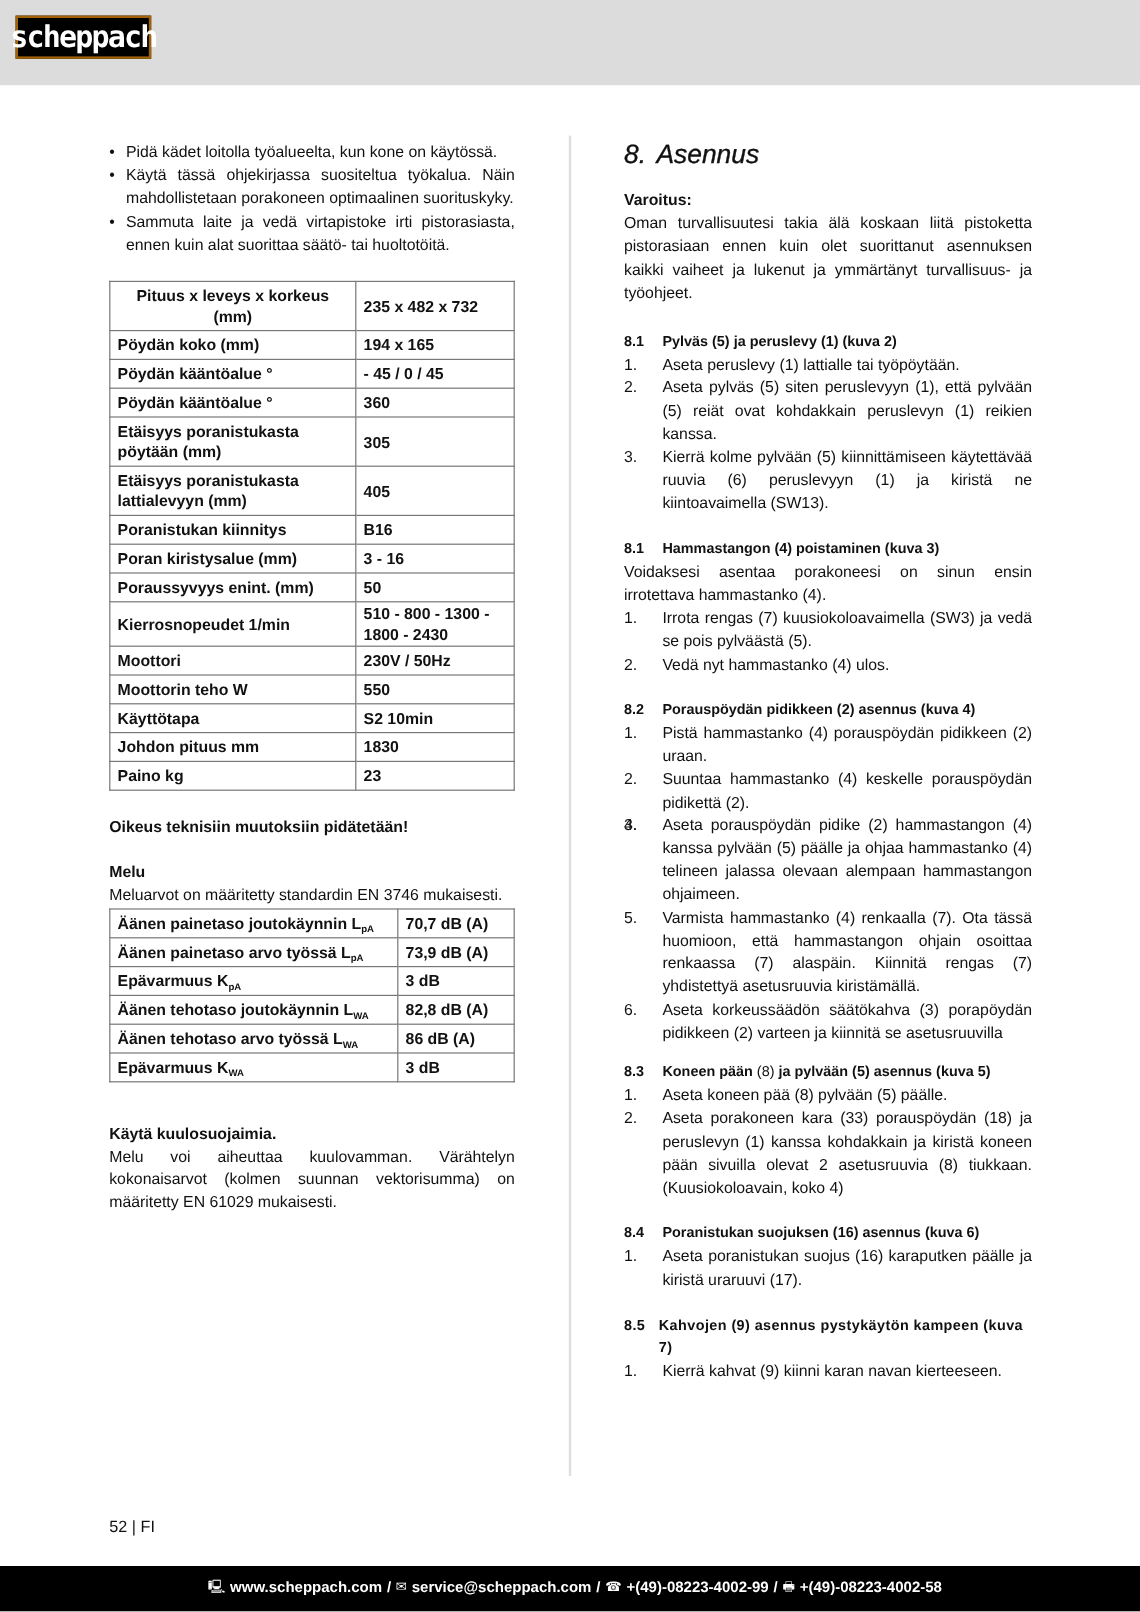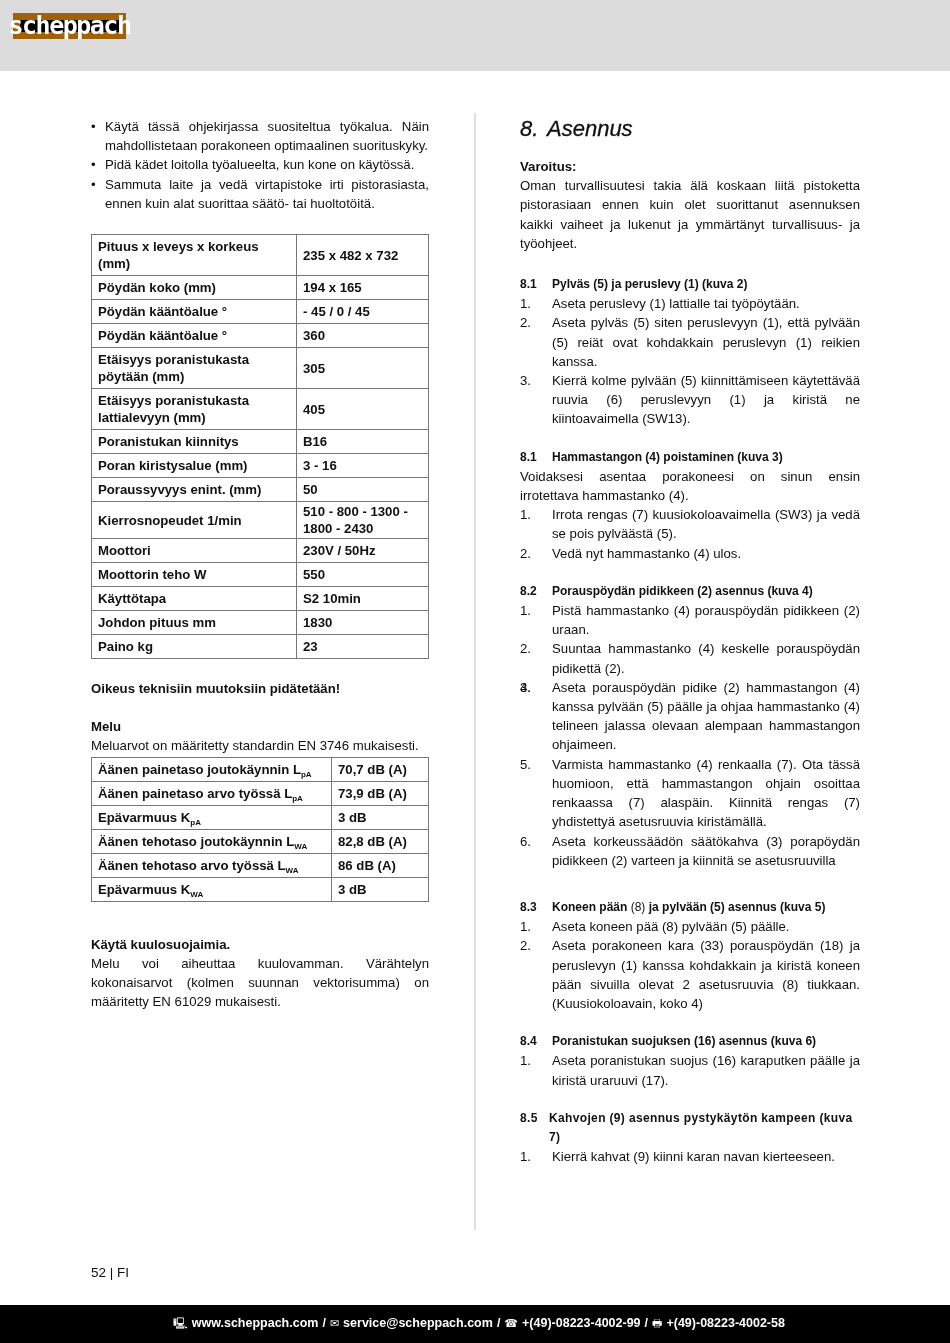--- a/index.html
+++ b/index.html
@@ -1,20 +1,20 @@
 <!DOCTYPE html>
 <html><head>
 <meta charset="utf-8">
 <style>
   * { box-sizing: border-box; margin: 0; padding: 0; }
   html, body { width: 950px; height: 1343px; background: #fff; overflow: hidden; }
   body { position: relative; font-family: "Liberation Sans", sans-serif; color: #111; font-size: 13.2px; line-height: 19.2px; }
 
   .header { position: absolute; left: 0; top: 0; width: 950px; height: 71px; background: #dcdcdc; }
-  .logo { position: absolute; left: 13px; top: 13px; width: 113px; height: 26px; background: #000; border: 7px solid #a16207; color: #fff;
+  .logo { position: absolute; left: 13px; top: 13px; width: 113px; height: 36px; background: #000; border: 2px solid #a16207; color: #fff;
           font-family: "DejaVu Sans Mono", monospace; font-weight: bold; font-size: 25px; letter-spacing: -1.5px; display: flex; align-items: center; justify-content: center; }
 
   .divider { position: absolute; left: 474px; top: 113px; width: 2px; height: 1117px; background: #dedede; }
 
   .col { position: absolute; top: 117px; }
   .col-left { left: 91px; width: 338px; }
   .col-right { left: 520px; width: 340px; }
 
   p, li { text-align: justify; }
   .bullets { list-style: none; }
@@ -46,30 +46,30 @@
 <body>
 
 <div class="header">
   <div class="logo">scheppach</div>
 </div>
 
 <div class="divider"></div>
 
 <div class="col col-left">
   <ul class="bullets">
+    <li>Pidä kädet loitolla työalueelta, kun kone on käytössä.</li>
     <li>Käytä tässä ohjekirjassa suositeltua työkalua. Näin mahdollistetaan porakoneen optimaalinen suorituskyky.</li>
-    <li>Pidä kädet loitolla työalueelta, kun kone on käytössä.</li>
     <li>Sammuta laite ja vedä virtapistoke irti pistorasiasta, ennen kuin alat suorittaa säätö- tai huoltotöitä.</li>
   </ul>
 
 
   <table class="spec" style="margin-top:21px;">
     <tbody id="spec-body">
         <tr>
-          <td class="label" style="width: 205px;">Pituus x leveys x korkeus (mm)</td>
+          <td class="label" style="width: 205px; text-align: center;">Pituus x leveys x korkeus (mm)</td>
           <td class="value">235 x 482 x 732</td>
         </tr>
         <tr>
           <td class="label" style="width: 205px; margin-left: 46px;">Pöydän koko (mm)</td>
           <td class="value">194 x 165</td>
         </tr>
         <tr>
           <td class="label" style="width: 205px;">Pöydän kääntöalue °</td>
           <td class="value">- 45 / 0 / 45</td>
         </tr>
@@ -192,21 +192,21 @@
         <h3><span class="num">8.2</span><span>Porauspöydän pidikkeen (2) asennus (kuva 4)</span></h3>
         <ol class="steps">
           <li><span class="n">1.</span><span>Pistä hammastanko (4) porauspöydän pidikkeen (2) uraan.</span></li>
           <li><span class="n">2.</span><span>Suuntaa hammastanko (4) keskelle porauspöydän pidikettä (2).</span></li>
           <li><span class="n">3.</span></li>
           <li><span class="n">4.</span><span>Aseta porauspöydän pidike (2) hammastangon (4) kanssa pylvään (5) päälle ja ohjaa hammastanko (4) telineen jalassa olevaan alempaan hammastangon ohjaimeen.</span></li>
           <li><span class="n">5.</span><span>Varmista hammastanko (4) renkaalla (7). Ota tässä huomioon, että hammastangon ohjain osoittaa renkaassa (7) alaspäin. Kiinnitä rengas (7) yhdistettyä asetusruuvia kiristämällä.</span></li>
           <li><span class="n">6.</span><span>Aseta korkeussäädön säätökahva (3) porapöydän pidikkeen (2) varteen ja kiinnitä se asetusruuvilla</span></li>
         </ol>
       </div>
-      <div style="margin-top: 28px;">
+      <div style="margin-top: 14px;">
         <h3><span class="num">8.3</span><span>Koneen pään</span> <span style="font-weight:normal">(8)</span> <span>ja pylvään (5) asennus (kuva 5)</span></h3>
         <ol class="steps">
           <li><span class="n">1.</span><span>Aseta koneen pää (8) pylvään (5) päälle.</span></li>
           <li><span class="n">2.</span><span>Aseta porakoneen kara (33) porauspöydän (18) ja peruslevyn (1) kanssa kohdakkain ja kiristä koneen pään sivuilla olevat 2 asetusruuvia (8) tiukkaan. (Kuusiokoloavain, koko 4)</span></li>
         </ol>
       </div>
       <div style="margin-top: 19px;">
         <h3><span class="num">8.4</span><span>Poranistukan suojuksen (16) asennus (kuva 6)</span></h3>
         <ol class="steps">
           <li><span class="n">1.</span><span>Aseta poranistukan suojus (16) karaputken päälle ja kiristä uraruuvi (17).</span></li>

